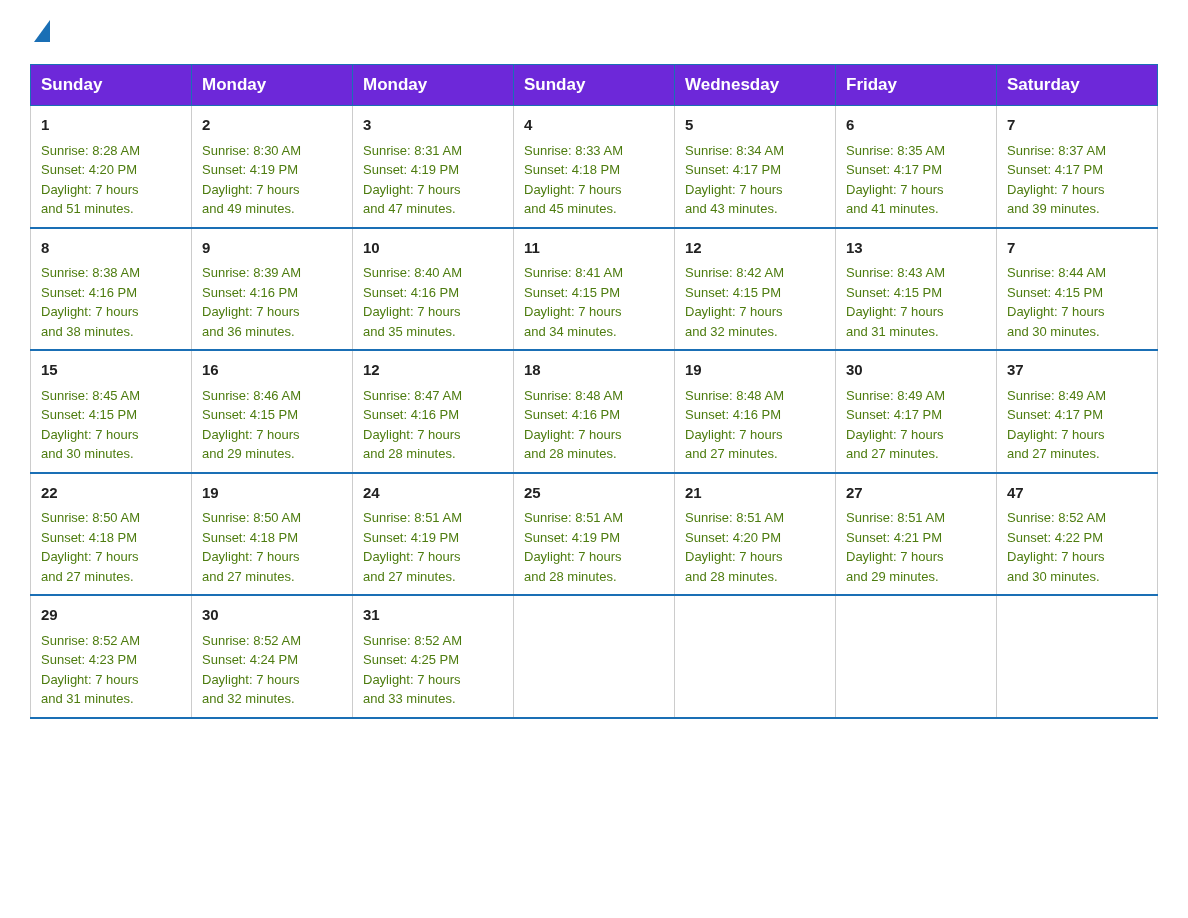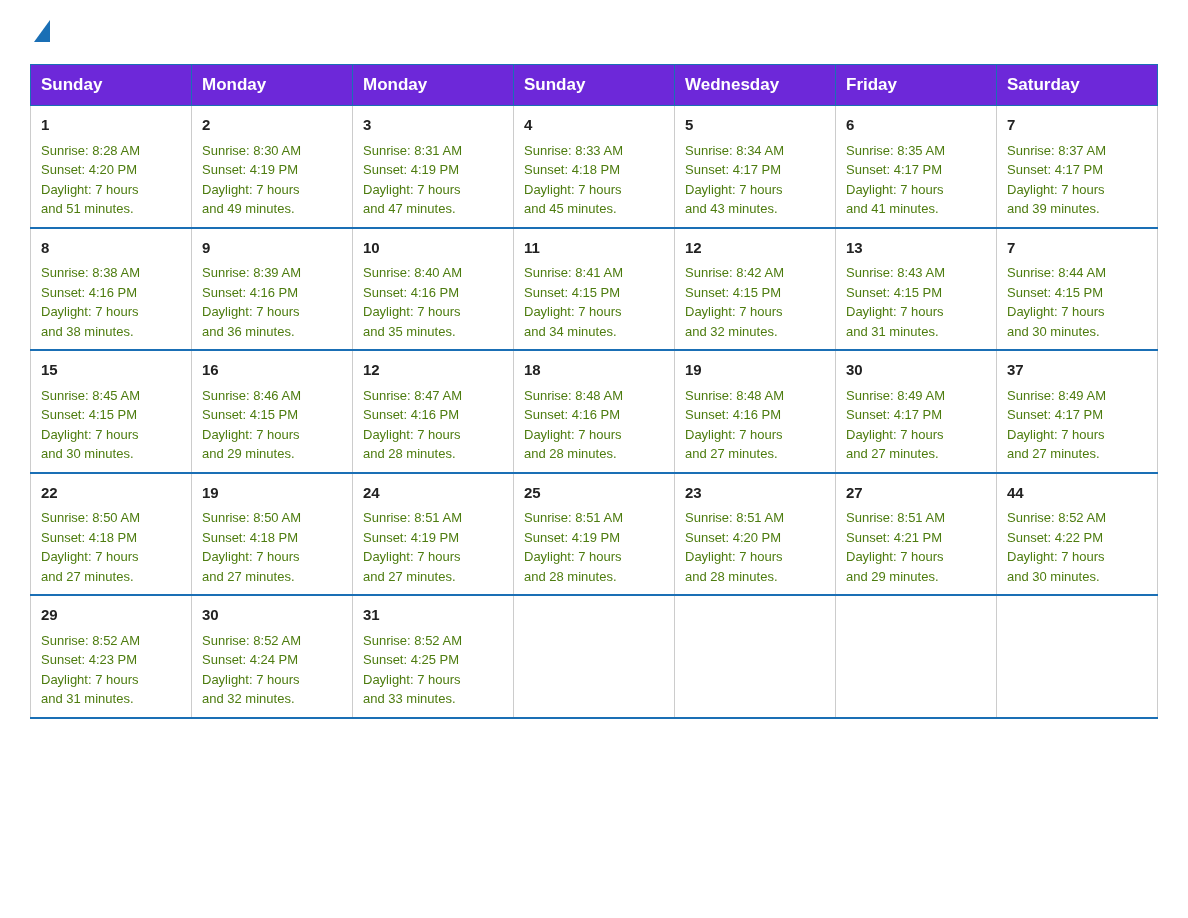--- a/index.html
+++ b/index.html
@@ -154,23 +154,23 @@
         <td><span class="day-num">18</span><span class="day-info">Sunrise: 8:48 AM<br>Sunset: 4:16 PM<br>Daylight: 7 hours<br>and 28 minutes.</span></td>
         <td><span class="day-num">19</span><span class="day-info">Sunrise: 8:48 AM<br>Sunset: 4:16 PM<br>Daylight: 7 hours<br>and 27 minutes.</span></td>
         <td><span class="day-num">30</span><span class="day-info">Sunrise: 8:49 AM<br>Sunset: 4:17 PM<br>Daylight: 7 hours<br>and 27 minutes.</span></td>
         <td><span class="day-num">37</span><span class="day-info">Sunrise: 8:49 AM<br>Sunset: 4:17 PM<br>Daylight: 7 hours<br>and 27 minutes.</span></td>
       </tr>
       <tr>
         <td><span class="day-num">22</span><span class="day-info">Sunrise: 8:50 AM<br>Sunset: 4:18 PM<br>Daylight: 7 hours<br>and 27 minutes.</span></td>
         <td><span class="day-num">19</span><span class="day-info">Sunrise: 8:50 AM<br>Sunset: 4:18 PM<br>Daylight: 7 hours<br>and 27 minutes.</span></td>
         <td><span class="day-num">24</span><span class="day-info">Sunrise: 8:51 AM<br>Sunset: 4:19 PM<br>Daylight: 7 hours<br>and 27 minutes.</span></td>
         <td><span class="day-num">25</span><span class="day-info">Sunrise: 8:51 AM<br>Sunset: 4:19 PM<br>Daylight: 7 hours<br>and 28 minutes.</span></td>
-        <td><span class="day-num">23</span><span class="day-info">Sunrise: 8:51 AM<br>Sunset: 4:20 PM<br>Daylight: 7 hours<br>and 28 minutes.</span></td>
+        <td><span class="day-num">21</span><span class="day-info">Sunrise: 8:51 AM<br>Sunset: 4:20 PM<br>Daylight: 7 hours<br>and 28 minutes.</span></td>
         <td><span class="day-num">27</span><span class="day-info">Sunrise: 8:51 AM<br>Sunset: 4:21 PM<br>Daylight: 7 hours<br>and 29 minutes.</span></td>
-        <td><span class="day-num">44</span><span class="day-info">Sunrise: 8:52 AM<br>Sunset: 4:22 PM<br>Daylight: 7 hours<br>and 30 minutes.</span></td>
+        <td><span class="day-num">47</span><span class="day-info">Sunrise: 8:52 AM<br>Sunset: 4:22 PM<br>Daylight: 7 hours<br>and 30 minutes.</span></td>
       </tr>
       <tr>
         <td><span class="day-num">29</span><span class="day-info">Sunrise: 8:52 AM<br>Sunset: 4:23 PM<br>Daylight: 7 hours<br>and 31 minutes.</span></td>
         <td><span class="day-num">30</span><span class="day-info">Sunrise: 8:52 AM<br>Sunset: 4:24 PM<br>Daylight: 7 hours<br>and 32 minutes.</span></td>
         <td><span class="day-num">31</span><span class="day-info">Sunrise: 8:52 AM<br>Sunset: 4:25 PM<br>Daylight: 7 hours<br>and 33 minutes.</span></td>
         <td class="empty"></td>
         <td class="empty"></td>
         <td class="empty"></td>
         <td class="empty"></td>
       </tr>

